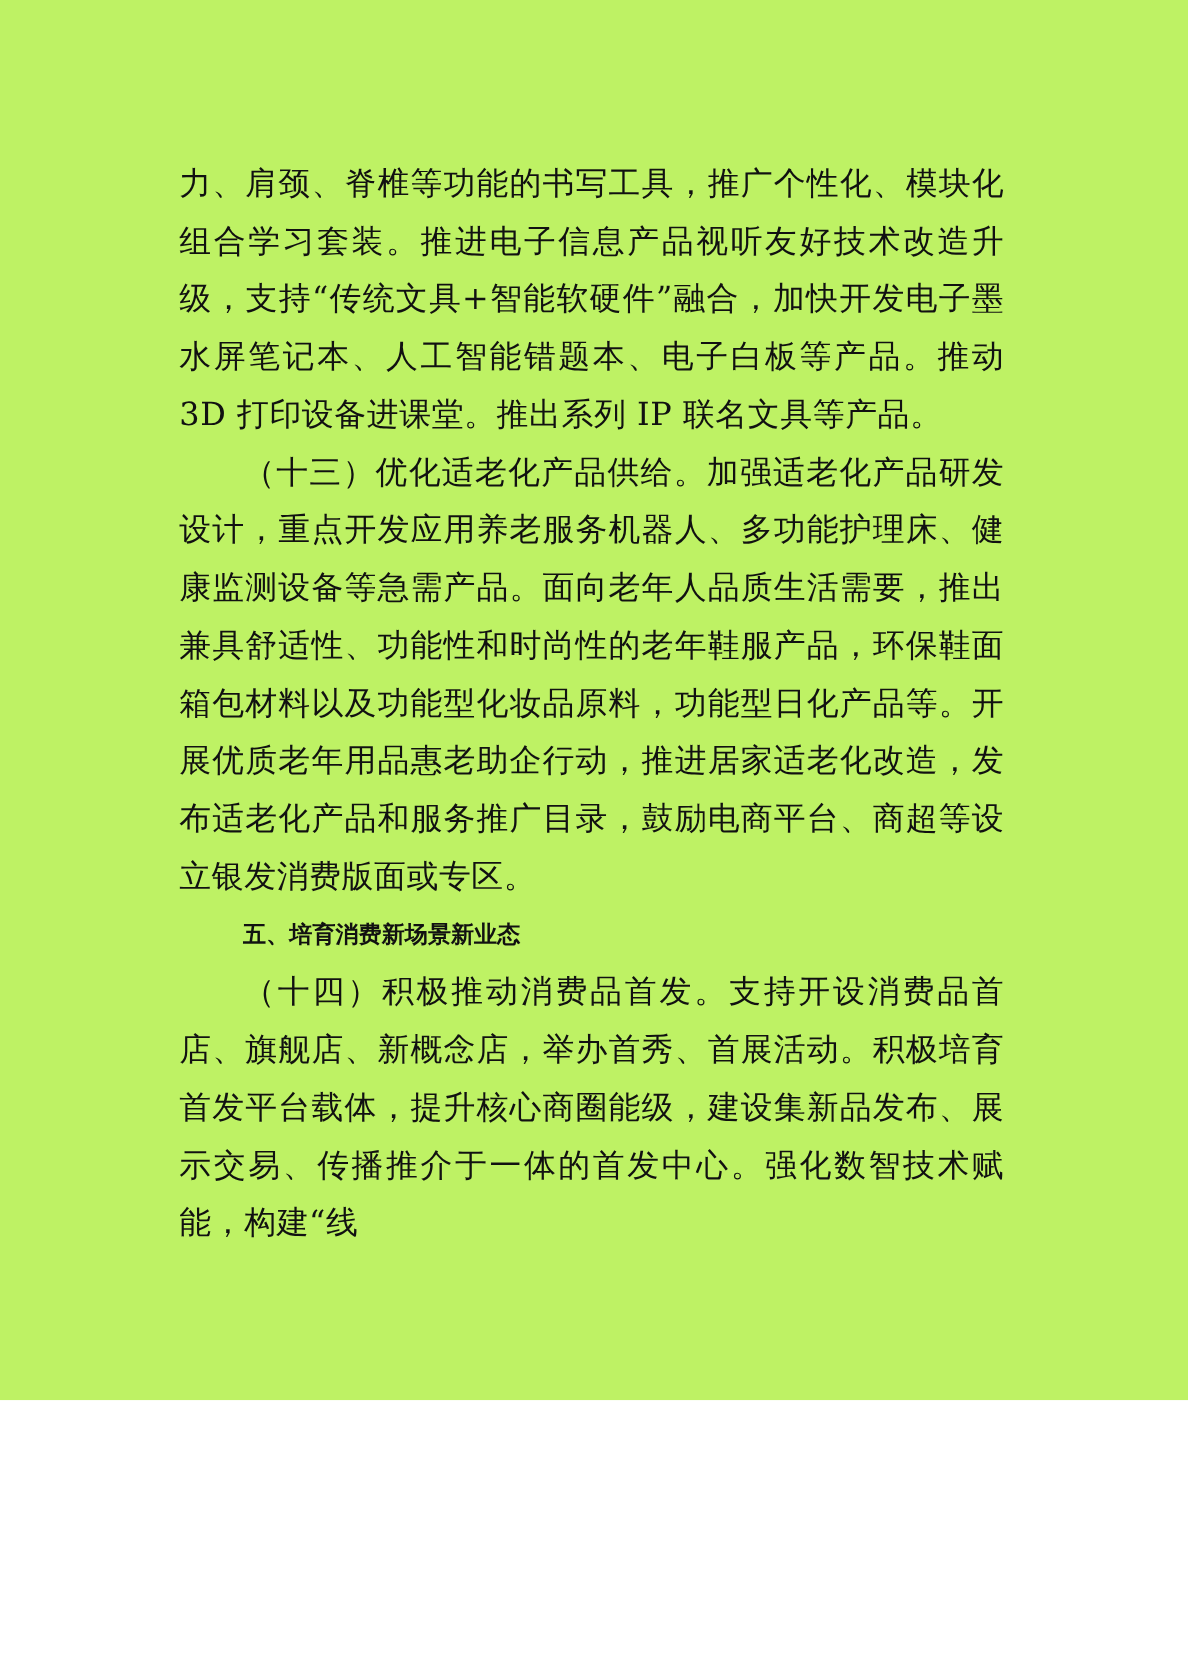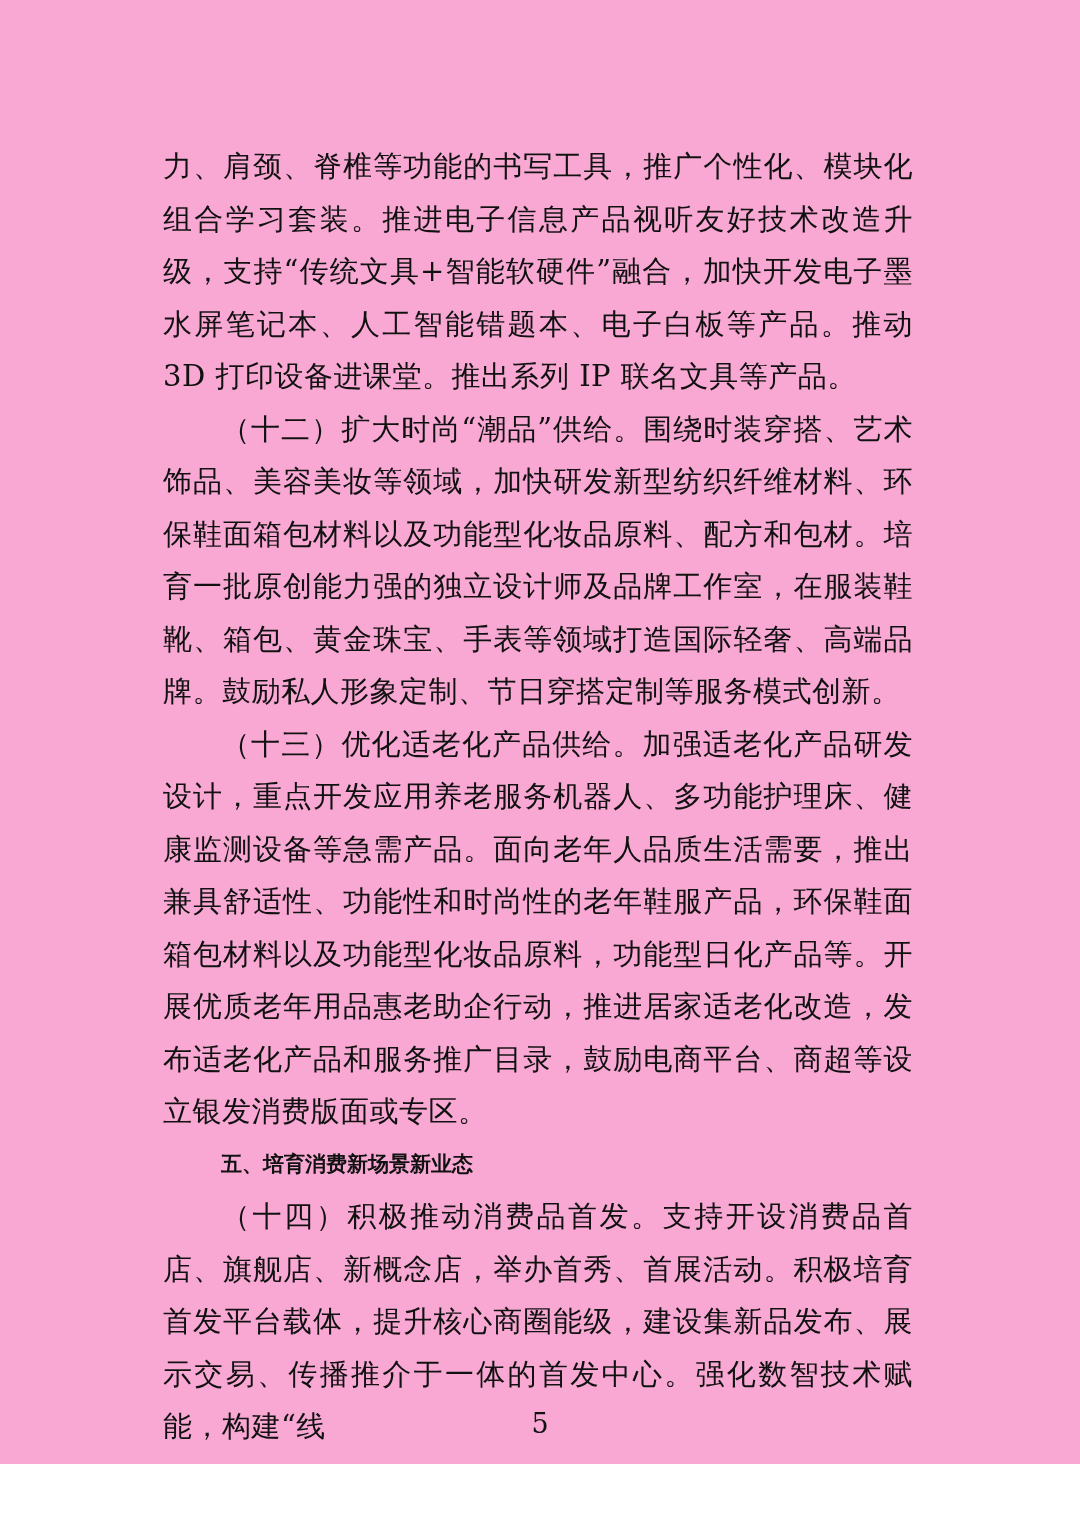--- a/index.html
+++ b/index.html
@@ -3,22 +3,22 @@
 <meta charset="utf-8">
 <style>
   html, body {
     margin: 0;
     padding: 0;
     background: #ffffff;
   }
   .page {
     position: relative;
     width: 1080px;
-    height: 1464px;
-    background: #f9a8d4;
+    height: 1273px;
+    background: #bef264;
     color: #111111;
     font-family: "DejaVu Serif", "Liberation Serif", serif;
     overflow: hidden;
   }
   .content {
     position: absolute;
     left: 163px;
     top: 140px;
     width: 750px;
   }
@@ -60,23 +60,20 @@
 </head>
 <body>
 
 <div class="page">
   <div class="content">
 
     <p class="para">
       <span>力、肩颈、脊椎等功能的书写工具，推广个性化、模块化组合学习套装。推进电子信息产品视听友好技术改造升级，支持“传统文具+智能软硬件”融合，加快开发电子墨水屏笔记本、人工智能错题本、电子白板等产品。推动 3D 打印设备进课堂。推出系列 IP 联名文具等产品。</span>
     </p>
 
-    <p class="para indent">
-      <span class="lead">（十二）扩大时尚“潮品”供给。</span><span>围绕时装穿搭、艺术饰品、美容美妆等领域，加快研发新型纺织纤维材料、环保鞋面箱包材料以及功能型化妆品原料、配方和包材。培育一批原创能力强的独立设计师及品牌工作室，在服装鞋靴、箱包、黄金珠宝、手表等领域打造国际轻奢、高端品牌。鼓励私人形象定制、节日穿搭定制等服务模式创新。</span>
-    </p>
 
     <p class="para indent">
       <span class="lead">（十三）优化适老化产品供给。</span><span>加强适老化产品研发设计，重点开发应用养老服务机器人、多功能护理床、健康监测设备等急需产品。面向老年人品质生活需要，推出兼具舒适性、功能性和时尚性的老年鞋服产品，环保鞋面箱包材料以及功能型化妆品原料，功能型日化产品等。开展优质老年用品惠老助企行动，推进居家适老化改造，发布适老化产品和服务推广目录，鼓励电商平台、商超等设立银发消费版面或专区。</span>
     </p>
 
     <h2 class="section-heading">五、培育消费新场景新业态</h2>
 
     <p class="para indent">
       <span class="lead">（十四）积极推动消费品首发。</span><span>支持开设消费品首店、旗舰店、新概念店，举办首秀、首展活动。积极培育首发平台载体，提升核心商圈能级，建设集新品发布、展示交易、传播推介于一体的首发中心。强化数智技术赋能，构建“线</span>
     </p>

